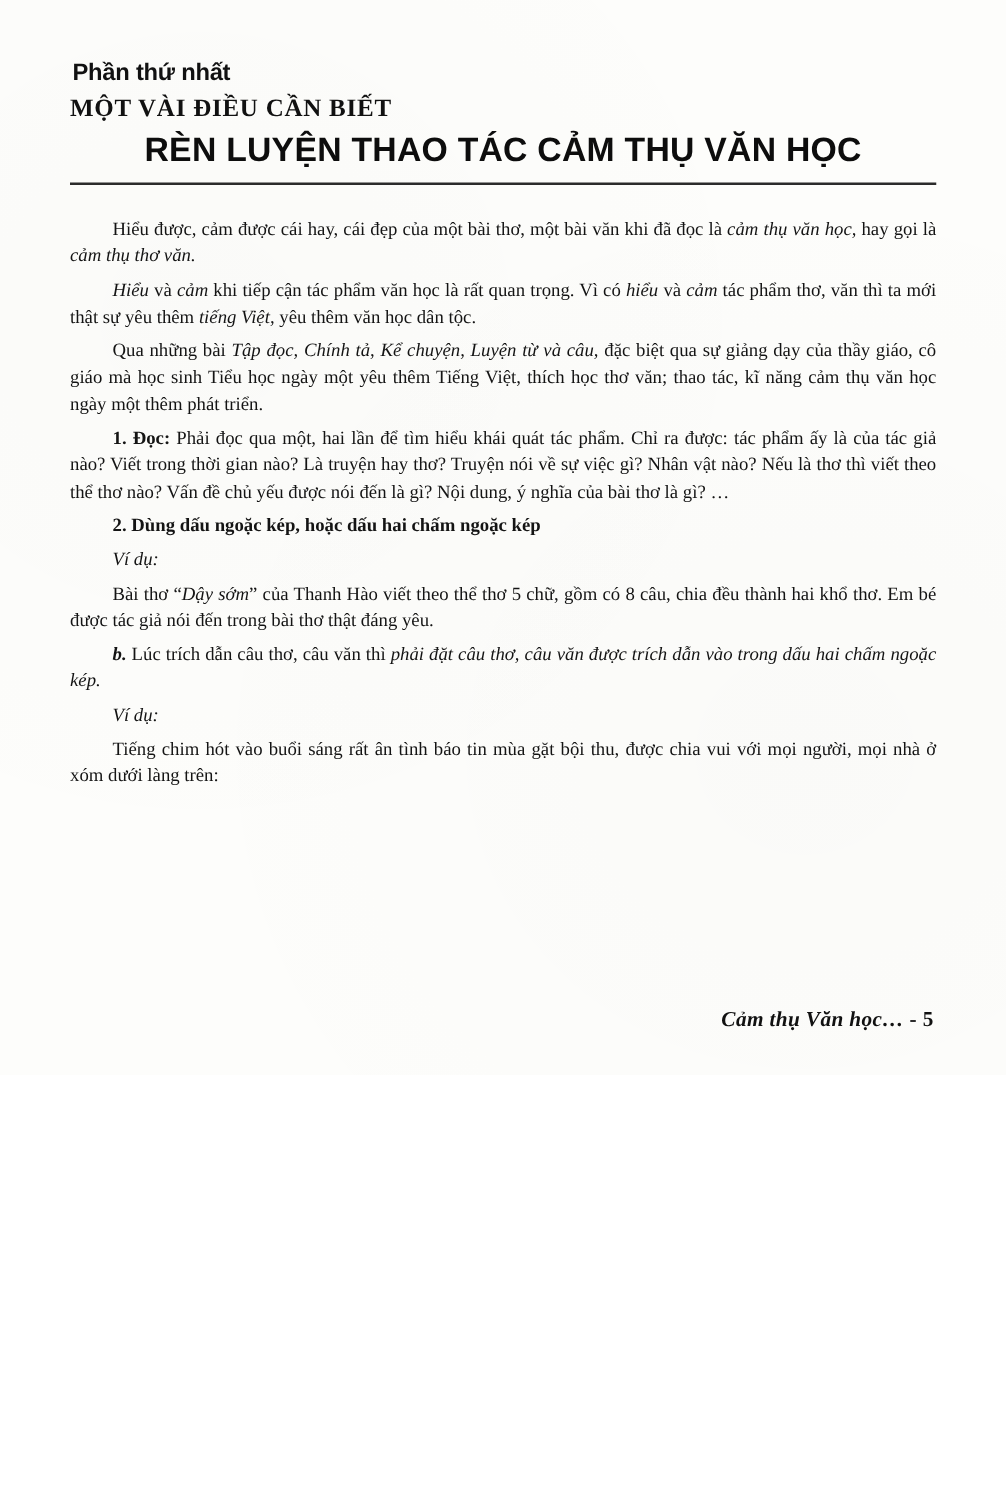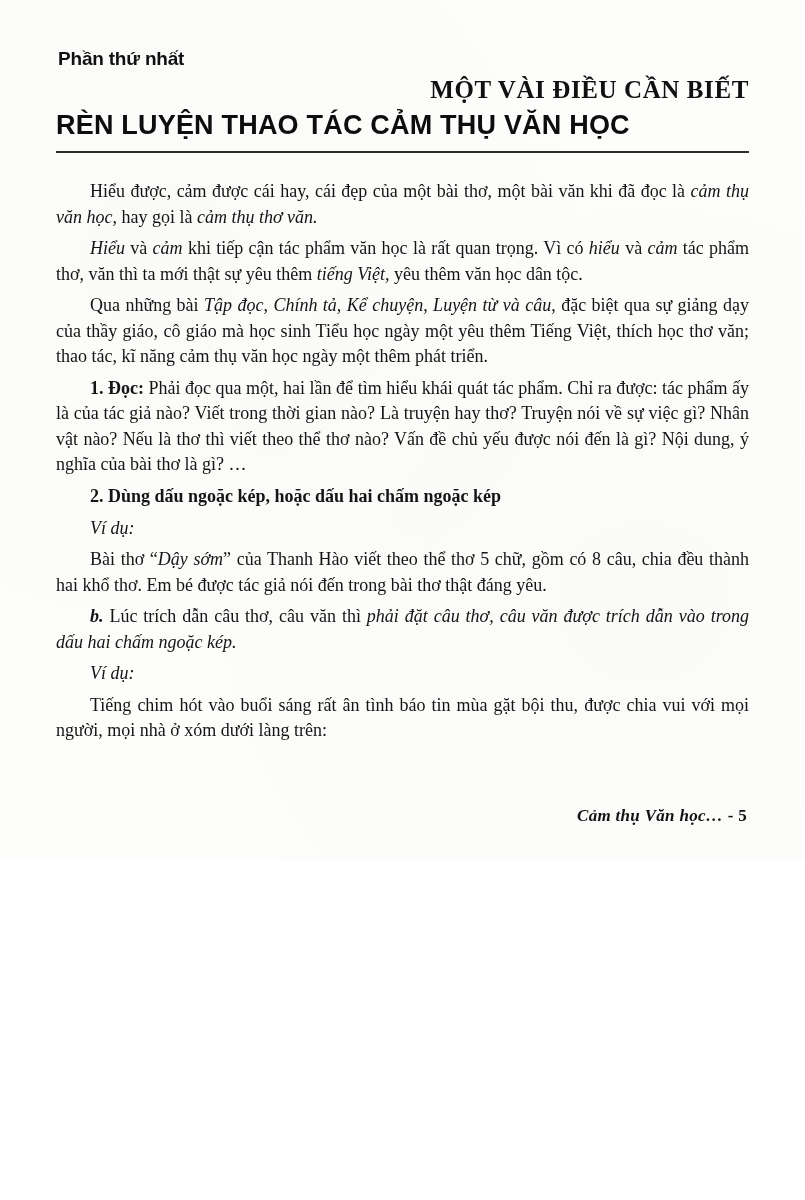--- a/index.html
+++ b/index.html
@@ -28,45 +28,45 @@
   .section-label {
     font-family: "Liberation Sans", sans-serif;
     font-weight: bold;
     font-size: 19px;
     letter-spacing: -0.2px;
     color: #111;
     margin: 0 0 2px 0;
     padding-left: 2px;
   }
   .title-main {
-    text-align: right;
+    text-align: left;
     font-family: "Liberation Serif", serif;
     font-weight: bold;
-    font-size: 25px;
+    font-size: 20px;
     letter-spacing: 0.6px;
     color: #111;
     margin: 6px 0 6px 0;
   }
   .title-sub {
-    text-align: left;
+    text-align: center;
     font-family: "Liberation Sans", sans-serif;
     font-weight: bold;
     font-size: 27px;
     letter-spacing: 0.2px;
     color: #0d0d0d;
     margin: 0 0 10px 0;
   }
   .rule {
     border: none;
     border-top: 2px solid #2b2b2b;
     margin: 4px 0 26px 0;
     height: 0;
   }
   p.body {
-    font-size: 18px;
+    font-size: 15px;
     line-height: 1.42;
     text-align: justify;
     text-justify: inter-word;
     margin: 0 0 6px 0;
     text-indent: 34px;
     color: #141414;
   }
   .it { font-style: italic; }
   .bd { font-weight: bold; }
   .bd-it { font-weight: bold; font-style: italic; }

